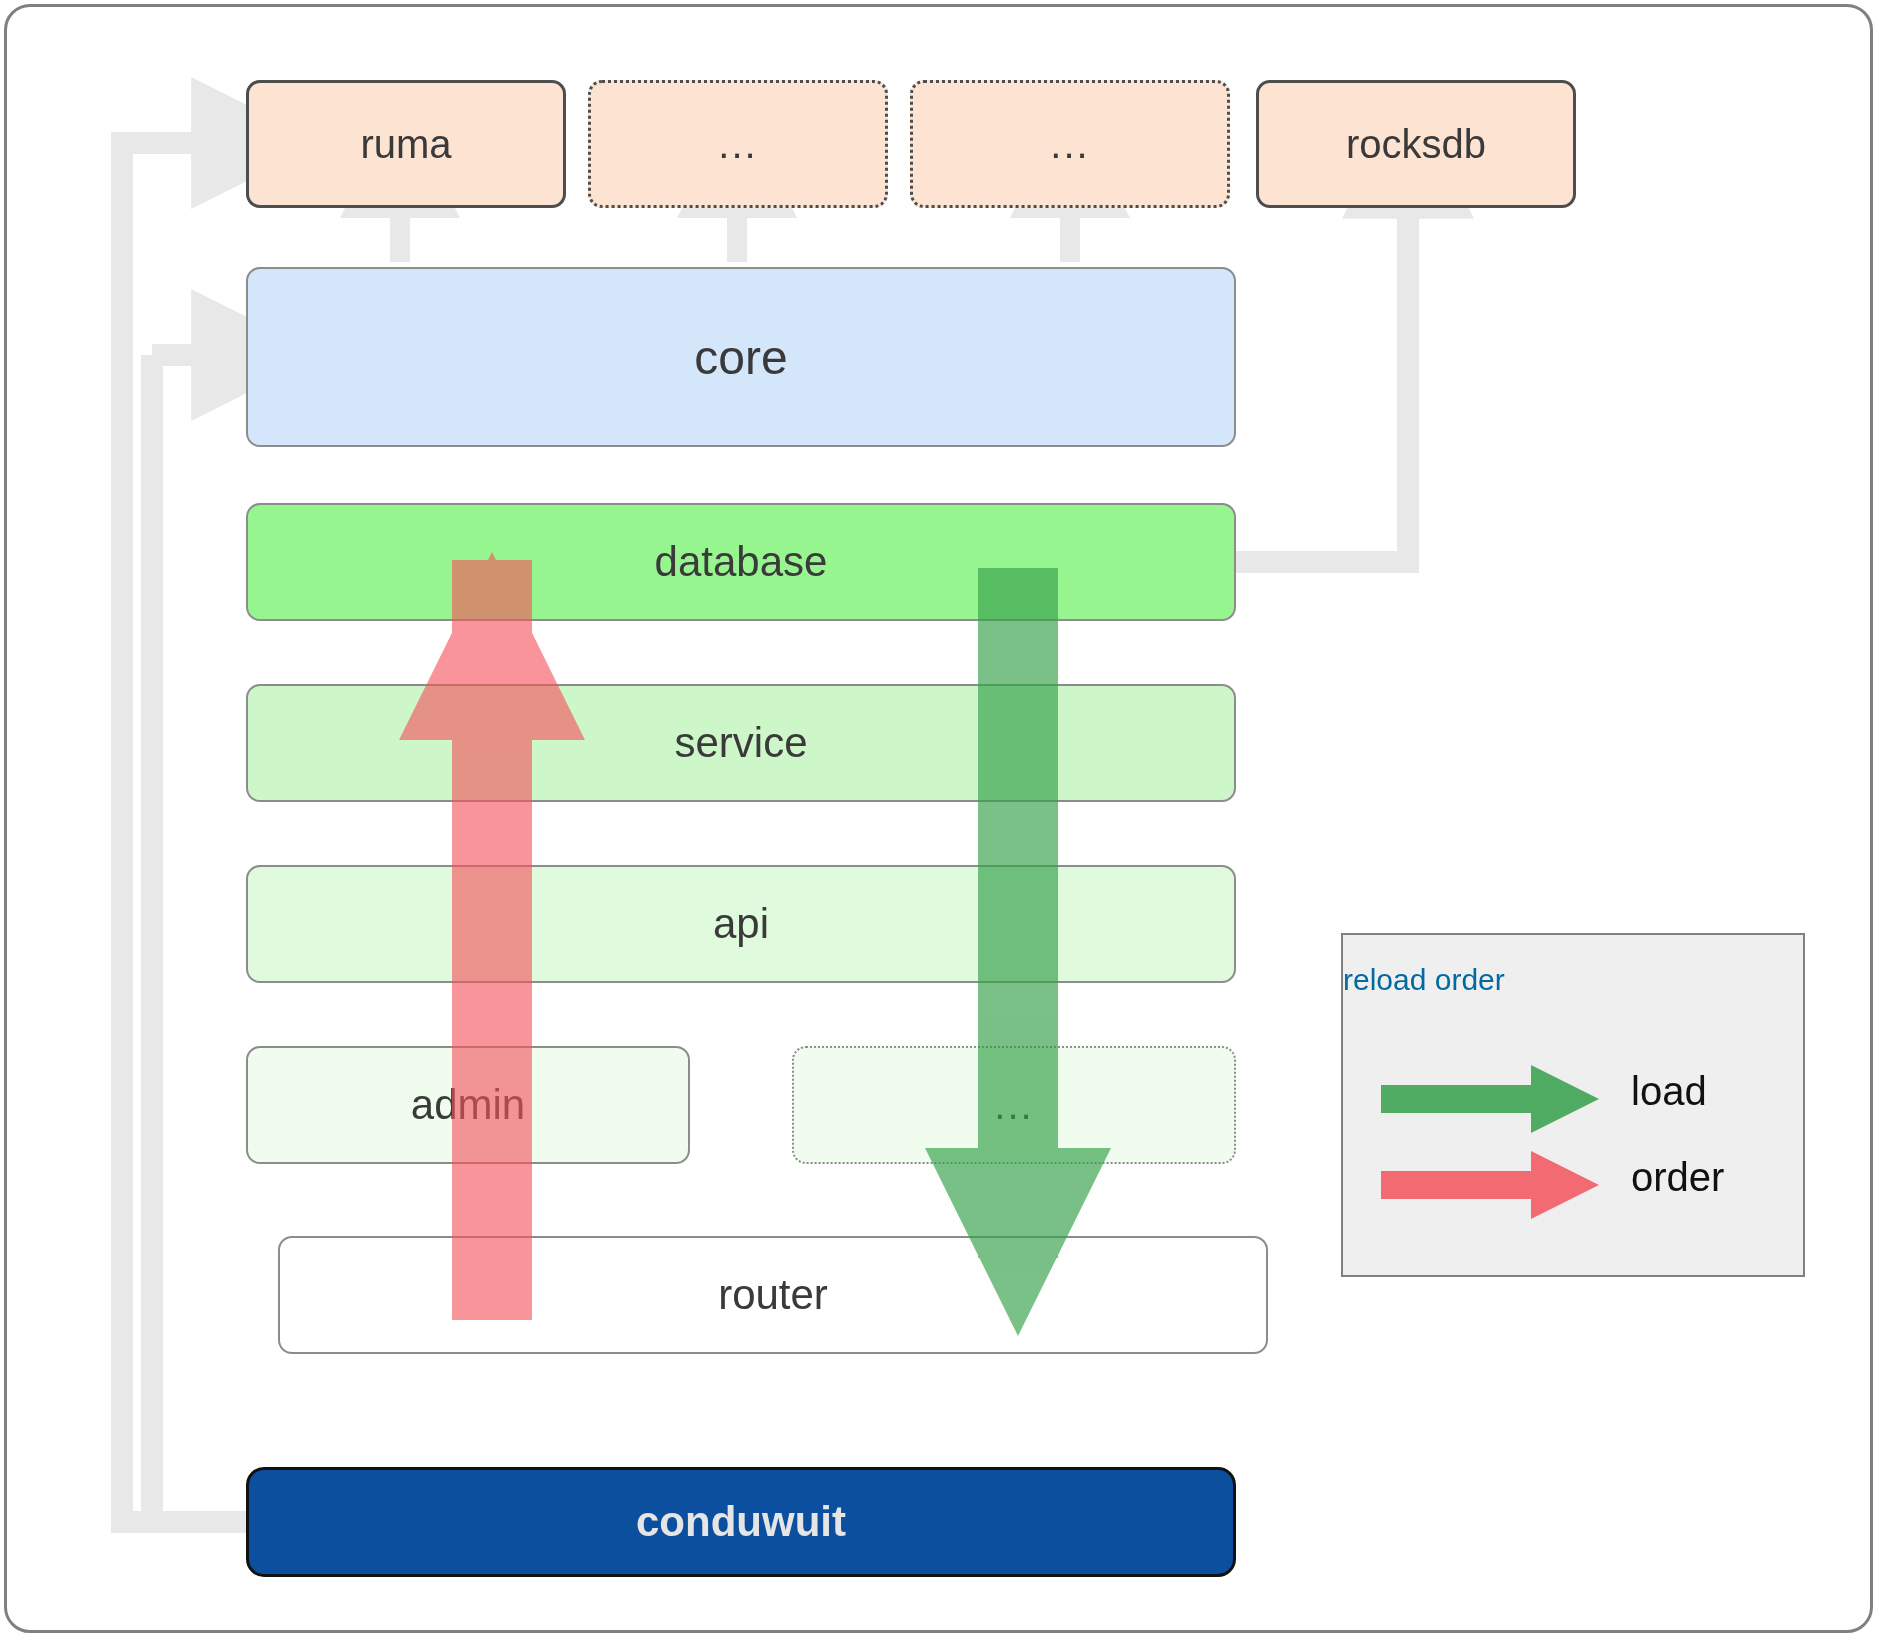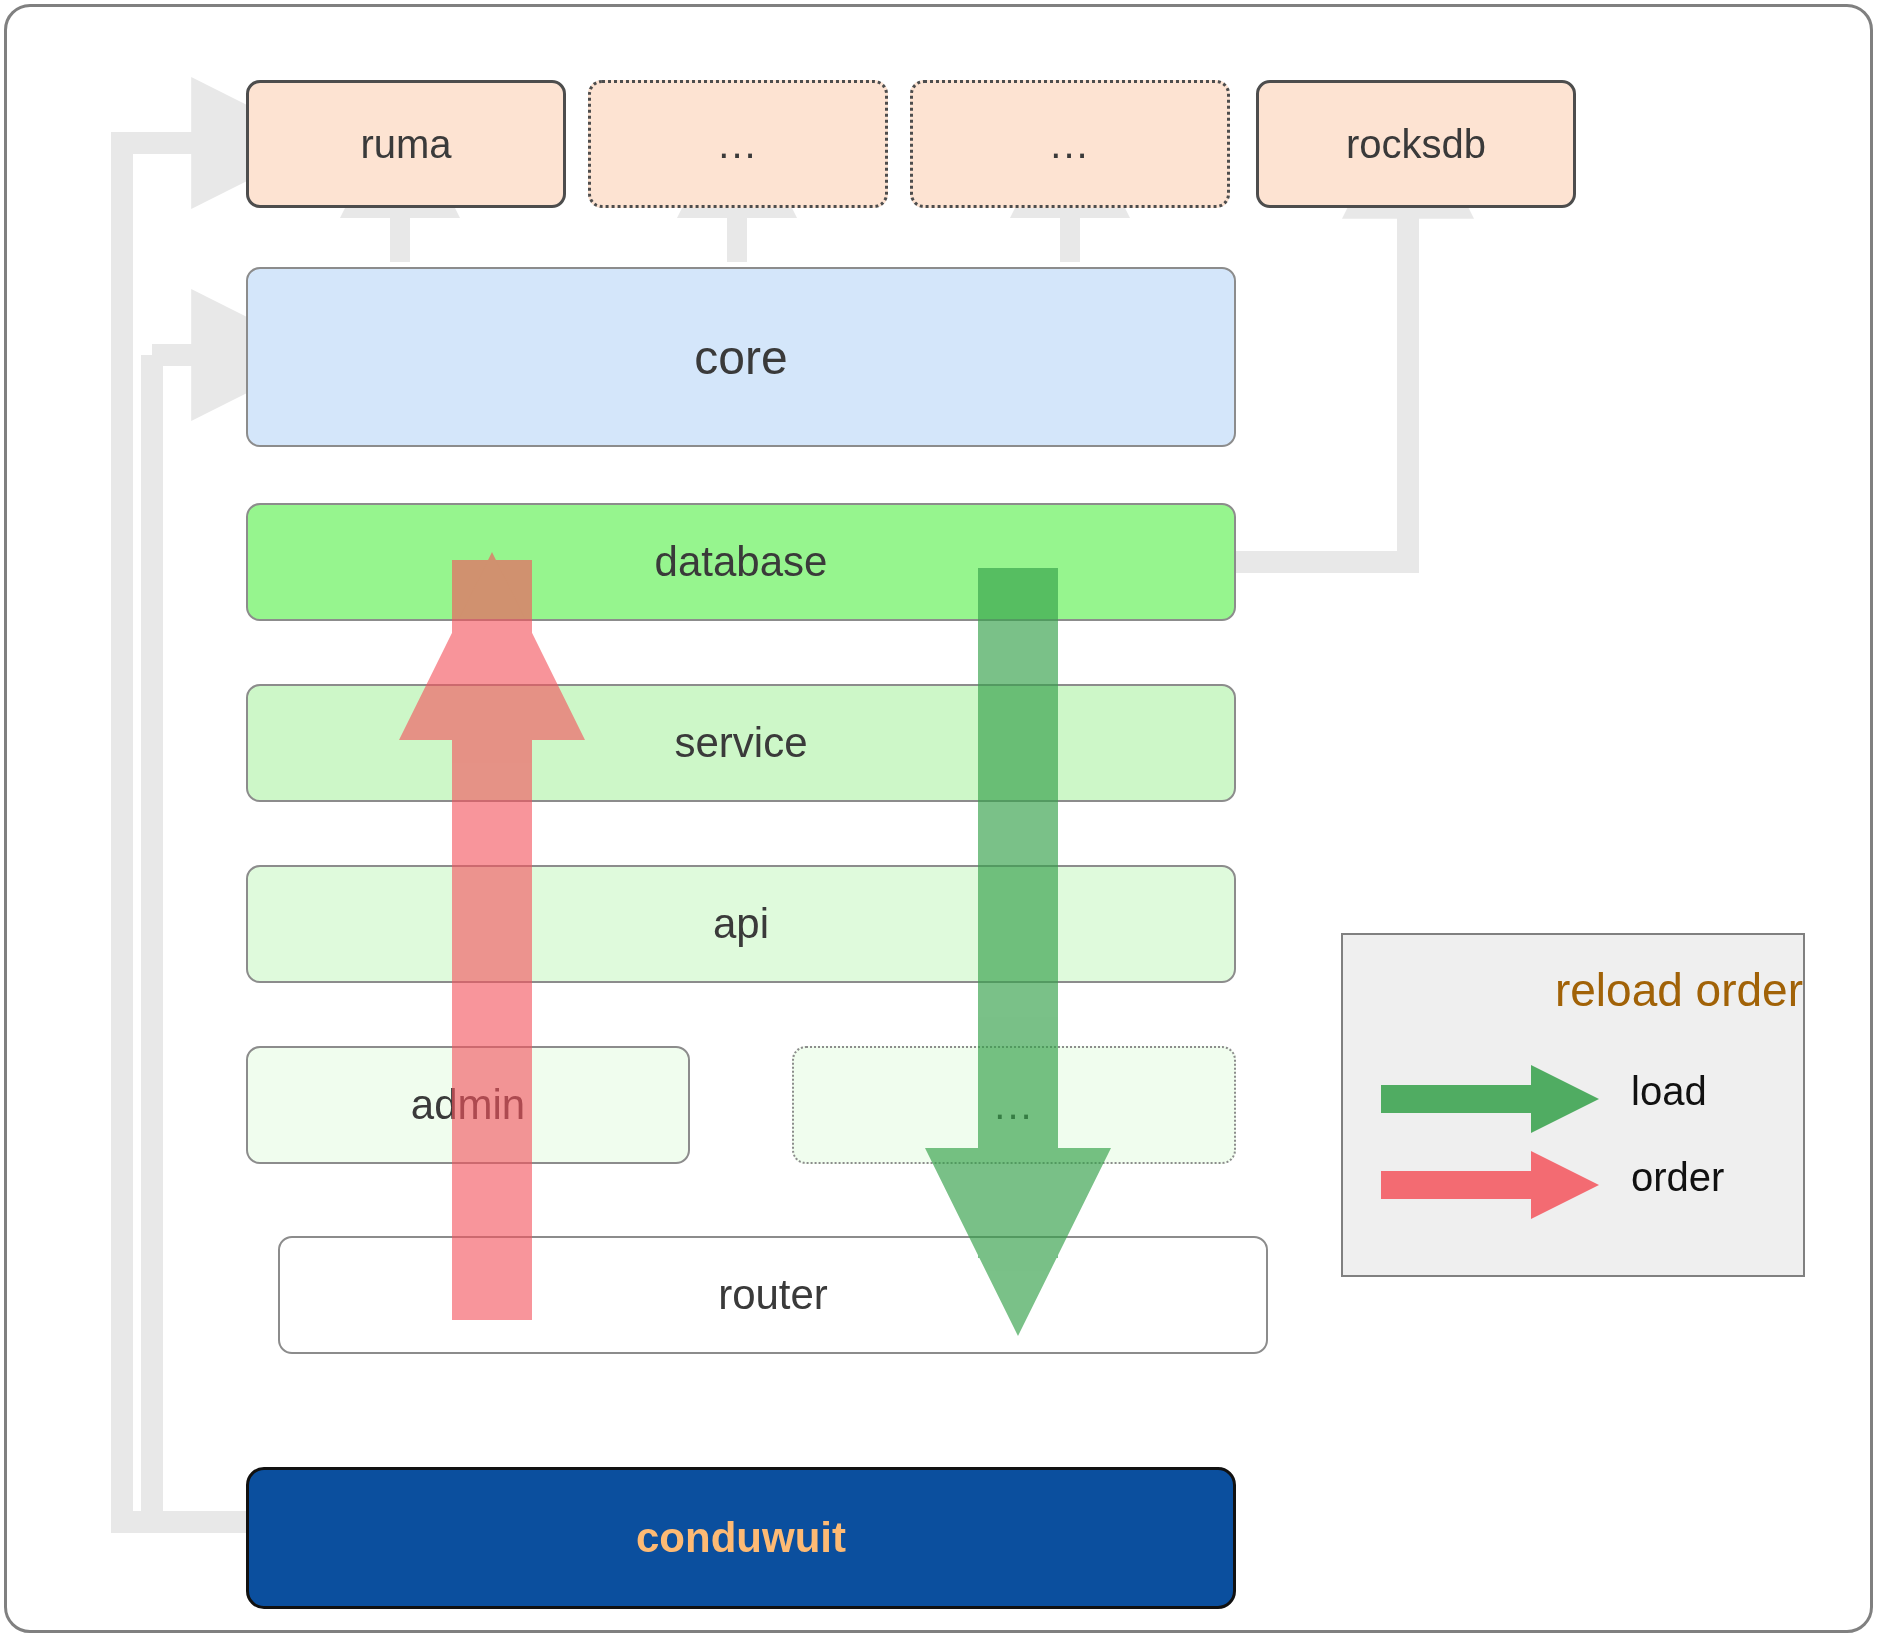--- a/index.html
+++ b/index.html
@@ -86,25 +86,25 @@
   #router {
     left: 246px; top: 1236px;
     width: 990px; height: 118px;
     background: #ffffff;
     border: 2px solid #8c8c8c;
     font-size: 42px;
     margin-left: 32px;
   }
   #conduwuit {
     left: 246px; top: 1467px;
-    width: 990px; height: 142px;
+    width: 990px; height: 110px;
     background: #0b4f9e;
     border: 3px solid #111111;
     border-radius: 18px;
-    color: #fdba74;
+    color: #e5e5e5;
     font-size: 42px;
     font-weight: bold;
     text-align: center;
   }
 
   
   #connectors {
     position: absolute;
     left: 0; top: 0;
     width: 1883px; height: 1643px;
@@ -127,23 +127,23 @@
     width: 464px; height: 344px;
     background: #efefef;
     border: 2px solid #808080;
     box-sizing: border-box;
     z-index: 4;
   }
   #legend-title {
     position: absolute;
     left: 0; top: 28px;
     width: 100%;
-    text-align: right;
-    font-size: 46px;
-    color: #a16207;
+    text-align: left;
+    font-size: 30px;
+    color: #0369a1;
   }
   .legend-row {
     position: absolute;
     left: 0;
     width: 100%;
     height: 80px;
     padding-left: 47px;
   }
   #legend-row-load   { top: 124px; }
   #legend-row-unload { top: 210px; }

